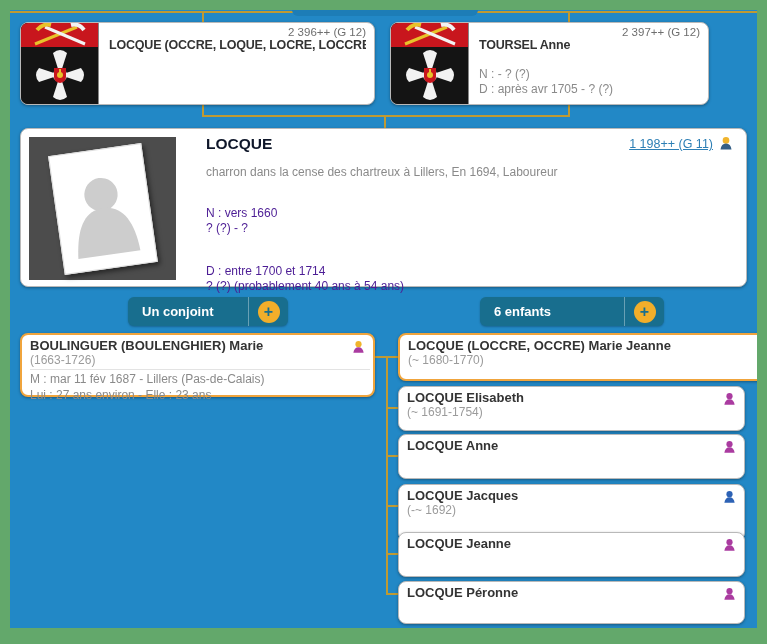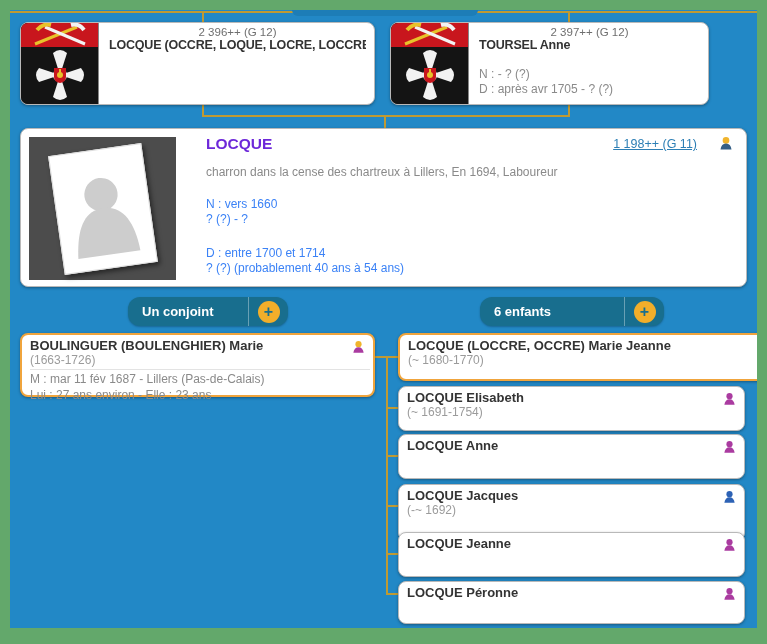--- a/index.html
+++ b/index.html
@@ -26,47 +26,47 @@
     border-radius:8px;box-shadow:0 1px 3px rgba(0,0,0,.35);
   }
   .selected{border:2px solid var(--selected,#f0a43c);}
   
   .parent-card{display:flex;cursor:pointer;}
   .arms{
     width:78px;flex:none;border-radius:7px 0 0 7px;overflow:hidden;
     background:#141414;border-right:1px solid #888;
   }
   .p-body{flex:1;min-width:0;display:flex;flex-direction:column;padding:3px 8px 6px 10px;}
-  .p-ref{text-align:center;font-size:11.5px;color:#6e6e6e;}
+  .p-ref{text-align:right;font-size:11.5px;color:#6e6e6e;}
   .p-name{font-size:12.5px;font-weight:bold;color:#333;letter-spacing:-.2px;white-space:nowrap;overflow:hidden;}
   .p-vitals{margin-top:auto;font-size:12px;color:#8a8a8a;line-height:1.3;}
   
   .main-card{cursor:default;}
   .photo-box{
     position:absolute;left:8px;top:8px;width:147px;height:143px;
     background:var(--photo_bg,#4c4c4c);display:flex;align-items:center;justify-content:center;
   }
   .polaroid{
     width:94px;height:120px;background:#fff;border:1px solid #ddd;
     transform:rotate(-8deg);box-shadow:2px 3px 5px rgba(0,0,0,.5);
     display:flex;align-items:flex-end;justify-content:center;overflow:hidden;
   }
   .main-ref{
-    position:absolute;top:7px;right:12px;display:flex;align-items:center;gap:21px;
+    position:absolute;top:7px;right:12px;display:flex;align-items:center;gap:5px;
     font-size:12.5px;
   }
   .main-ref a{color:var(--link,#2d7fb5);text-decoration:underline;cursor:pointer;}
   .main-content{margin-left:185px;padding:6px 12px 0 0;}
-  .main-name{font-size:15.5px;font-weight:bold;color:#6d28d9;line-height:1.2;}
+  .main-name{font-size:15.5px;font-weight:bold;color:#0f172a;line-height:1.2;}
   .occupation{margin-top:11px;font-size:12px;color:#8a8a8a;}
-  .vital-block{margin-top:18px;font-size:12px;color:#3b82f6;line-height:1.3;}
+  .vital-block{margin-top:27px;font-size:12px;color:#4c1d95;line-height:1.3;}
   
   .action-btn{
     position:absolute;height:29px;background:var(--btn,#186e8e);
-    border-radius:12px;display:flex;align-items:center;cursor:pointer;
+    border-radius:6px;display:flex;align-items:center;cursor:pointer;
     box-shadow:0 1px 2px rgba(0,0,0,.25);
   }
   .action-btn .lbl{flex:1;padding:0 14px;color:#fff;font-size:13px;font-weight:bold;}
   .plus-wrap{
     width:40px;height:100%;flex:none;border-left:1px solid rgba(255,255,255,.35);
     display:flex;align-items:center;justify-content:center;cursor:pointer;
   }
   .plus{
     width:22px;height:22px;border-radius:50%;background:var(--accent,#f2ae2a);
     color:var(--btn,#186e8e);font-size:16px;font-weight:bold;line-height:21px;text-align:center;

